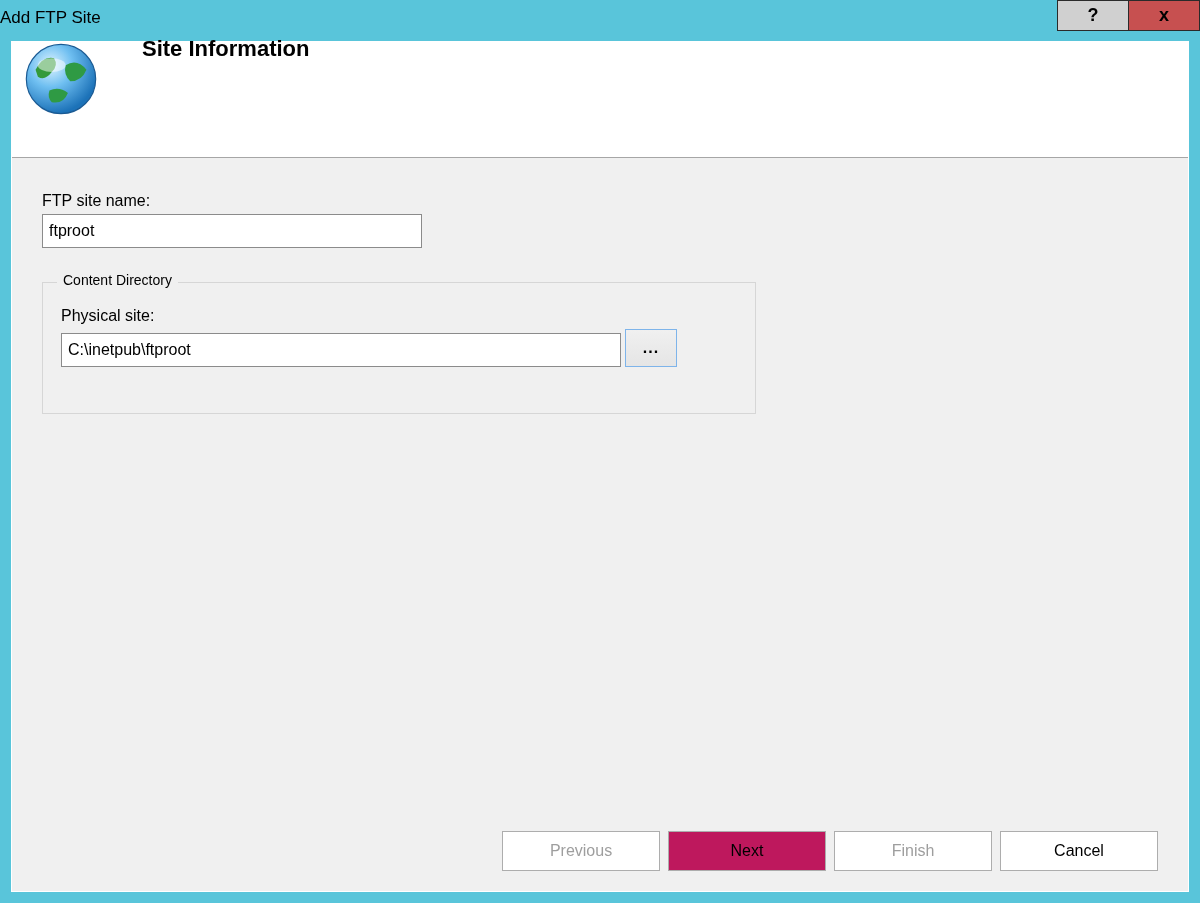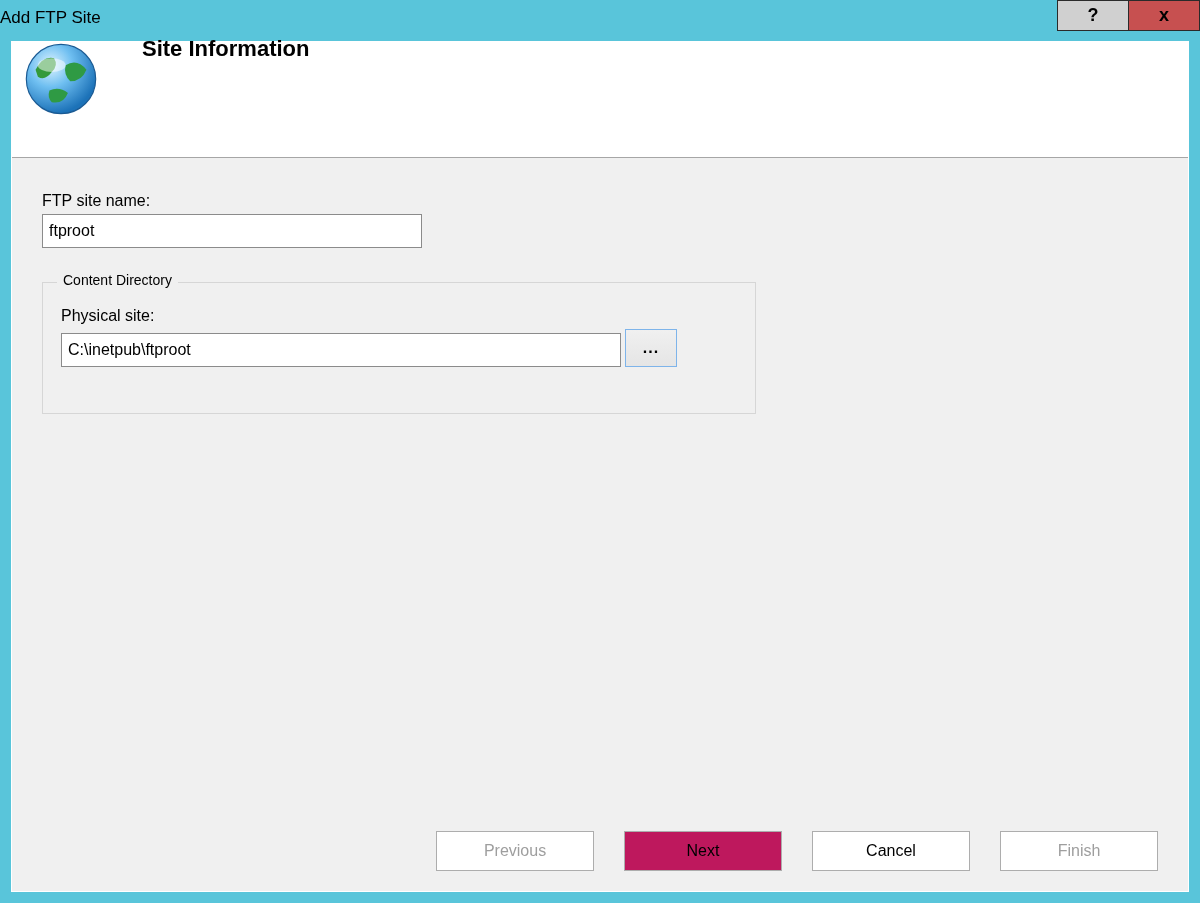--- a/index.html
+++ b/index.html
@@ -162,21 +162,21 @@
     letter-spacing: 1px;
     cursor: pointer;
   }
 
   
   .footer {
     position: absolute;
     right: 30px;
     bottom: 20px;
     display: flex;
-    gap: 30px;
+    gap: 8px;
   }
   .wiz-btn {
     width: 156px;
     height: 38px;
     border: 1px solid #adadad;
     background: #ffffff;
     font-family: inherit;
     font-size: 16px;
     color: #000;
     display: flex;
@@ -251,22 +251,22 @@
 
     </div>
 
     <div class="footer">
       <div class="wiz-btn disabled">
         <span>Previous</span>
       </div>
       <div class="wiz-btn primary">
         <span>Next</span>
       </div>
+      <div class="wiz-btn disabled">
+        <span>Finish</span>
+      </div>
       <div class="wiz-btn">
         <span>Cancel</span>
       </div>
-      <div class="wiz-btn disabled">
-        <span>Finish</span>
-      </div>
     </div>
 
   </div>
 </div>
 
 </body></html>

